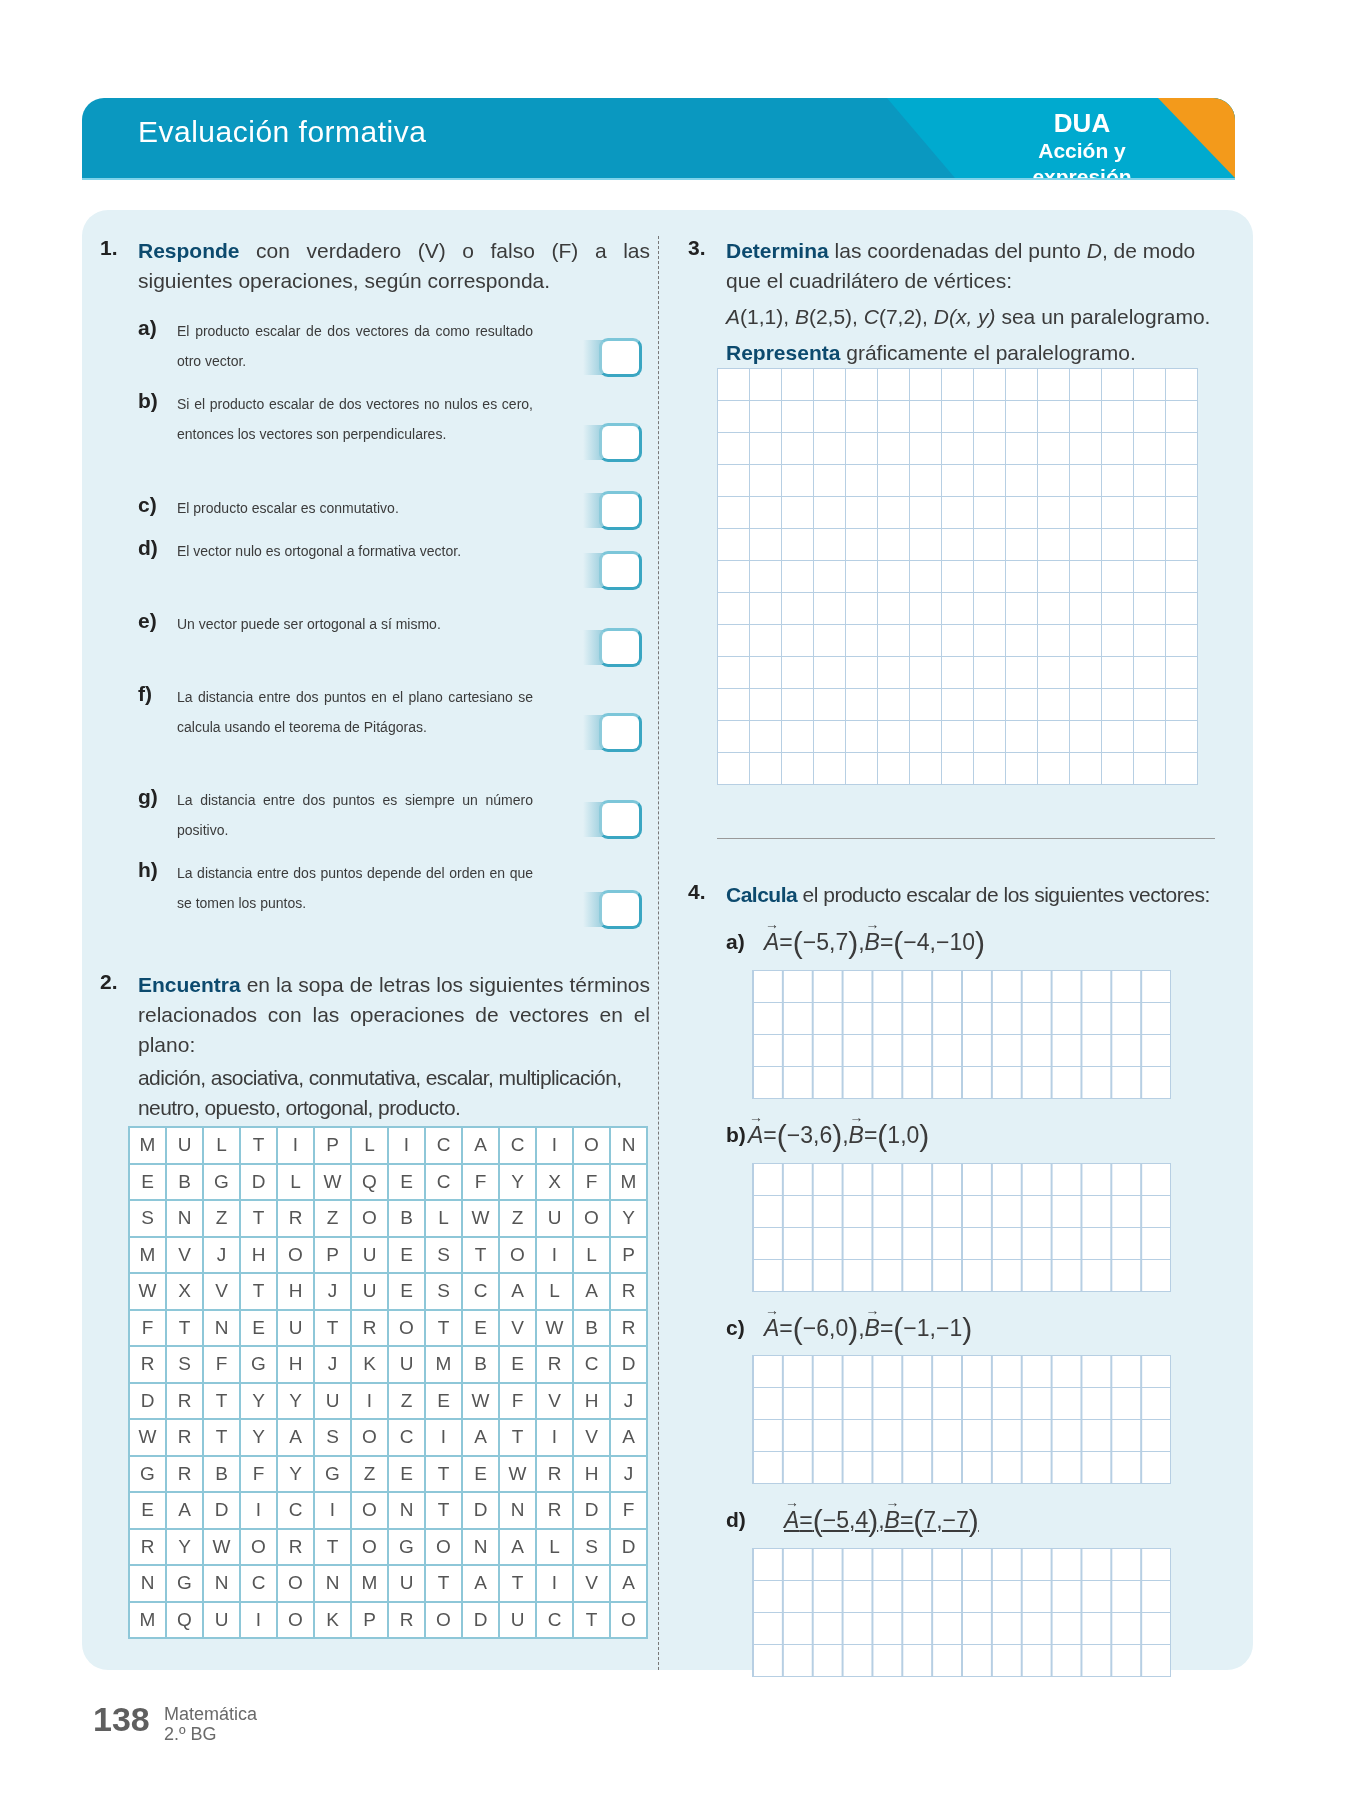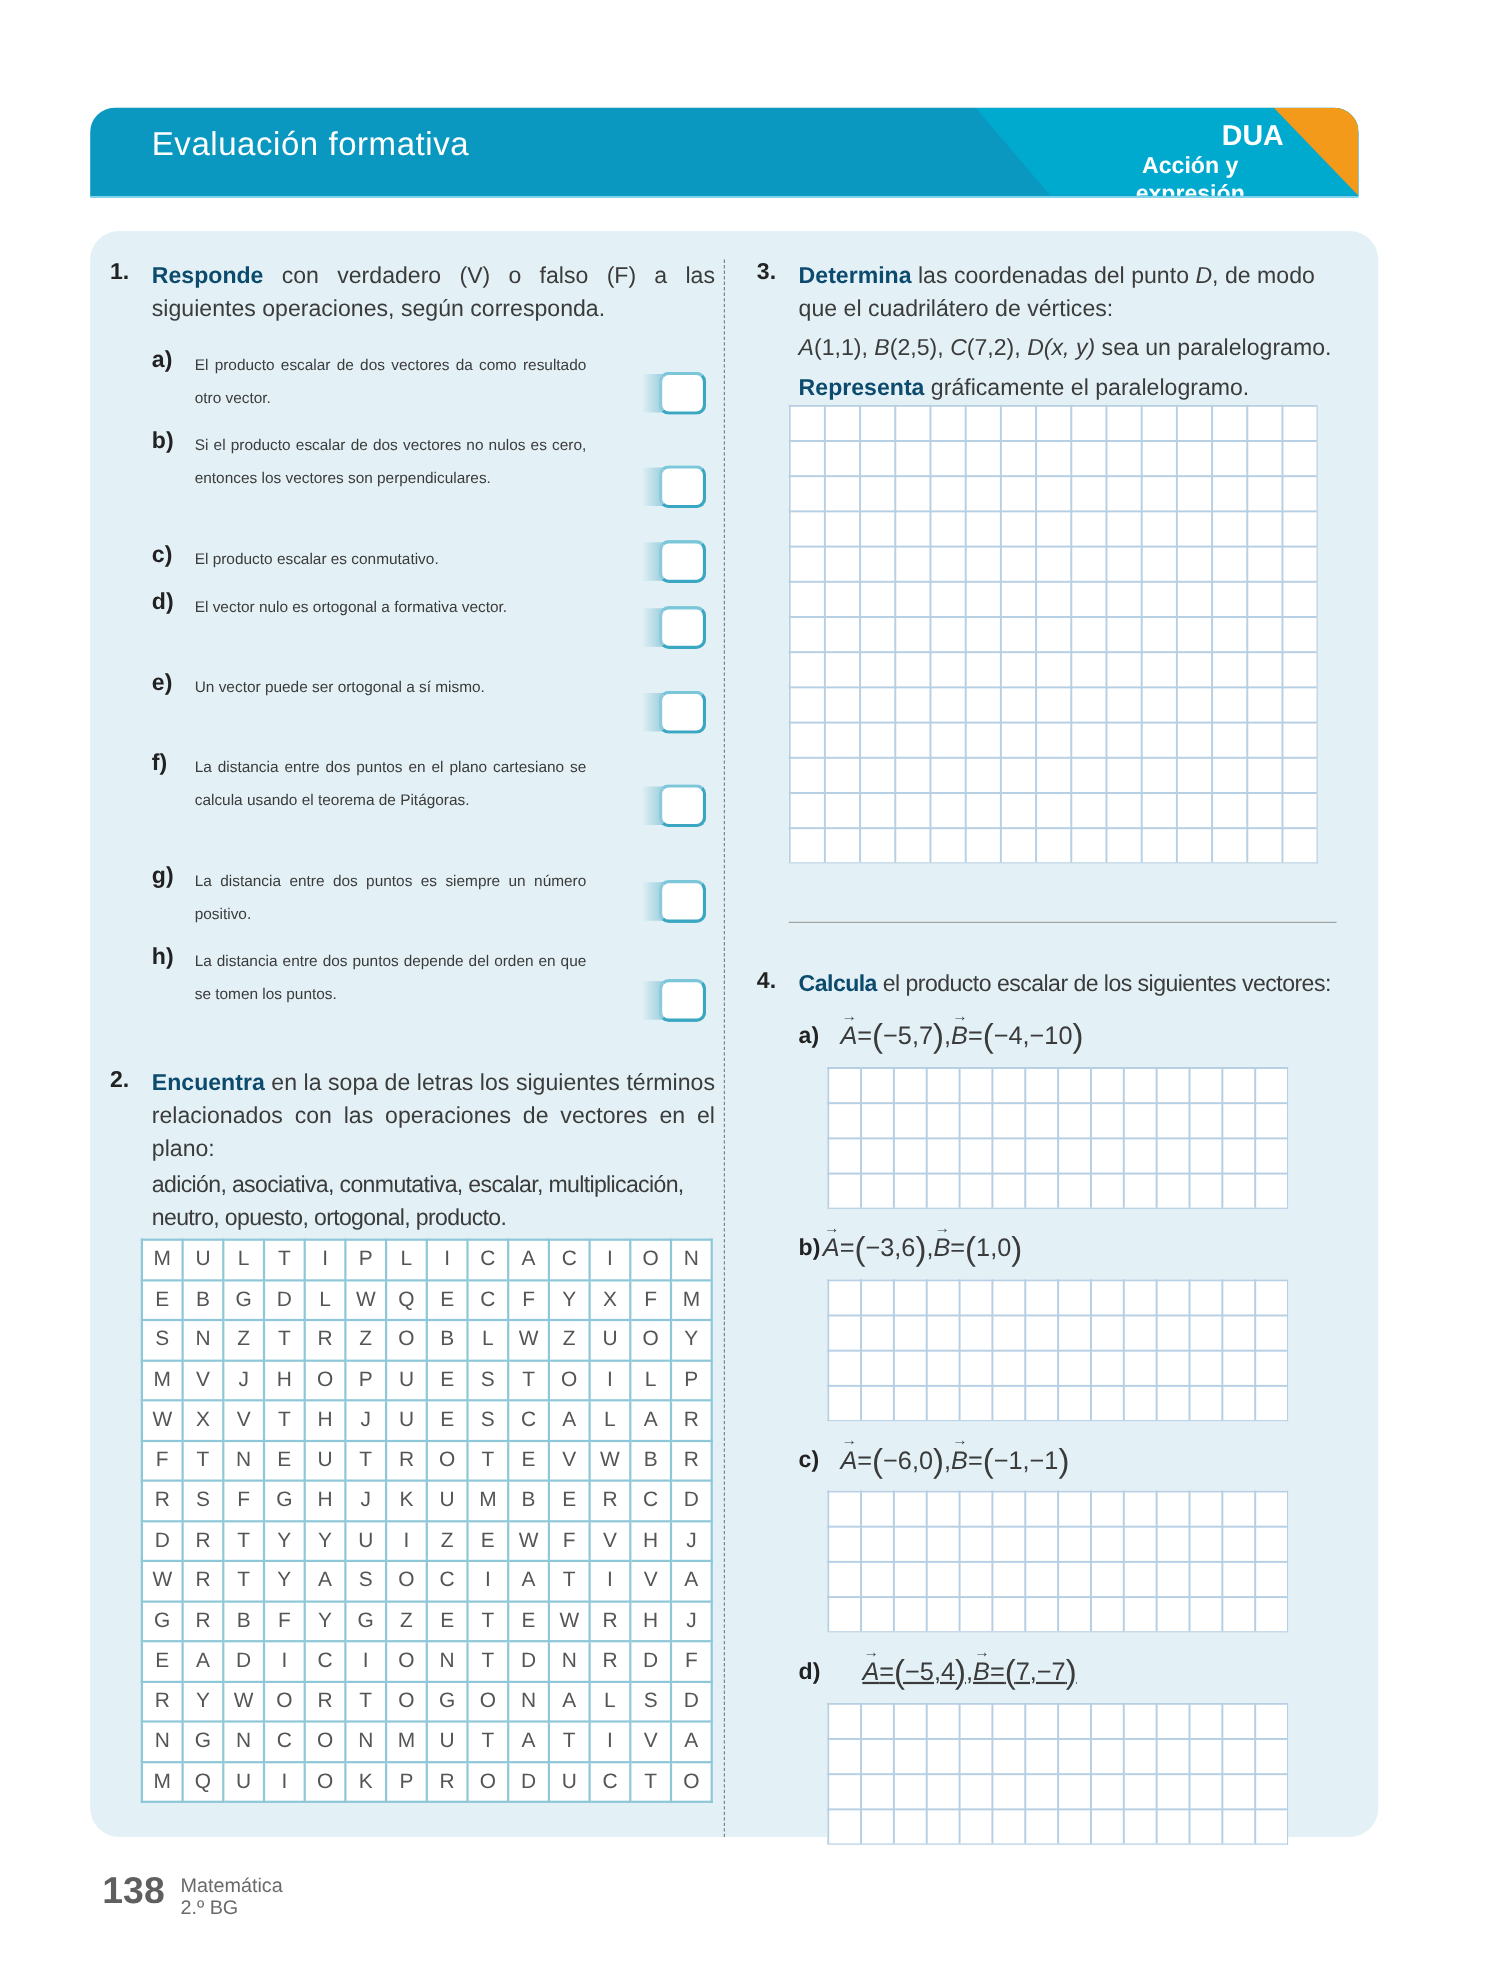--- a/index.html
+++ b/index.html
@@ -9,21 +9,21 @@
 
   
   #header { left:82px; top:98px; width:1153px; height:80px; border-radius:22px 22px 0 0; overflow:hidden;
             background:#0a98c0; border-bottom:2px solid #7fd3ea; }
   #header .wedge { position:absolute; top:0; left:0; width:100%; height:100%;
                    background:#00aacf; clip-path:polygon(805px 0, 1153px 0, 1153px 80px, 873px 80px); }
   #header .orange { position:absolute; top:0; left:0; width:100%; height:100%;
                     background:#f39a1b; clip-path:polygon(1076px 0, 1153px 0, 1153px 80px); }
   #header .title { position:absolute; left:20px; top:17px; font-size:30px; color:#fff; letter-spacing:0.5px;margin-left:36px; }
   #header .dua { position:absolute; left:915px; top:10px; width:170px; text-align:center; color:#fff; font-weight:bold; }
-  #header .dua .d1 { font-size:26px; line-height:30px;text-align:right; }
+  #header .dua .d1 { font-size:26px; line-height:30px; }
   #header .dua .d2 { font-size:21px; line-height:26px; }
 
   
   #panel { left:82px; top:210px; width:1171px; height:1460px; background:#e3f1f6; border-radius:26px; }
   #divider { left:658px; top:236px; height:1434px; border-left:1.5px dashed #777; }
 
   .q { font-size:21px; line-height:30px; color:#3b3b3b; }
   .q b { color:#0c4a6e; }
   .num { position:absolute; font-weight:bold; font-size:21px; color:#222; }
   .item-label { position:absolute; font-weight:bold; font-size:21px; color:#222; }

